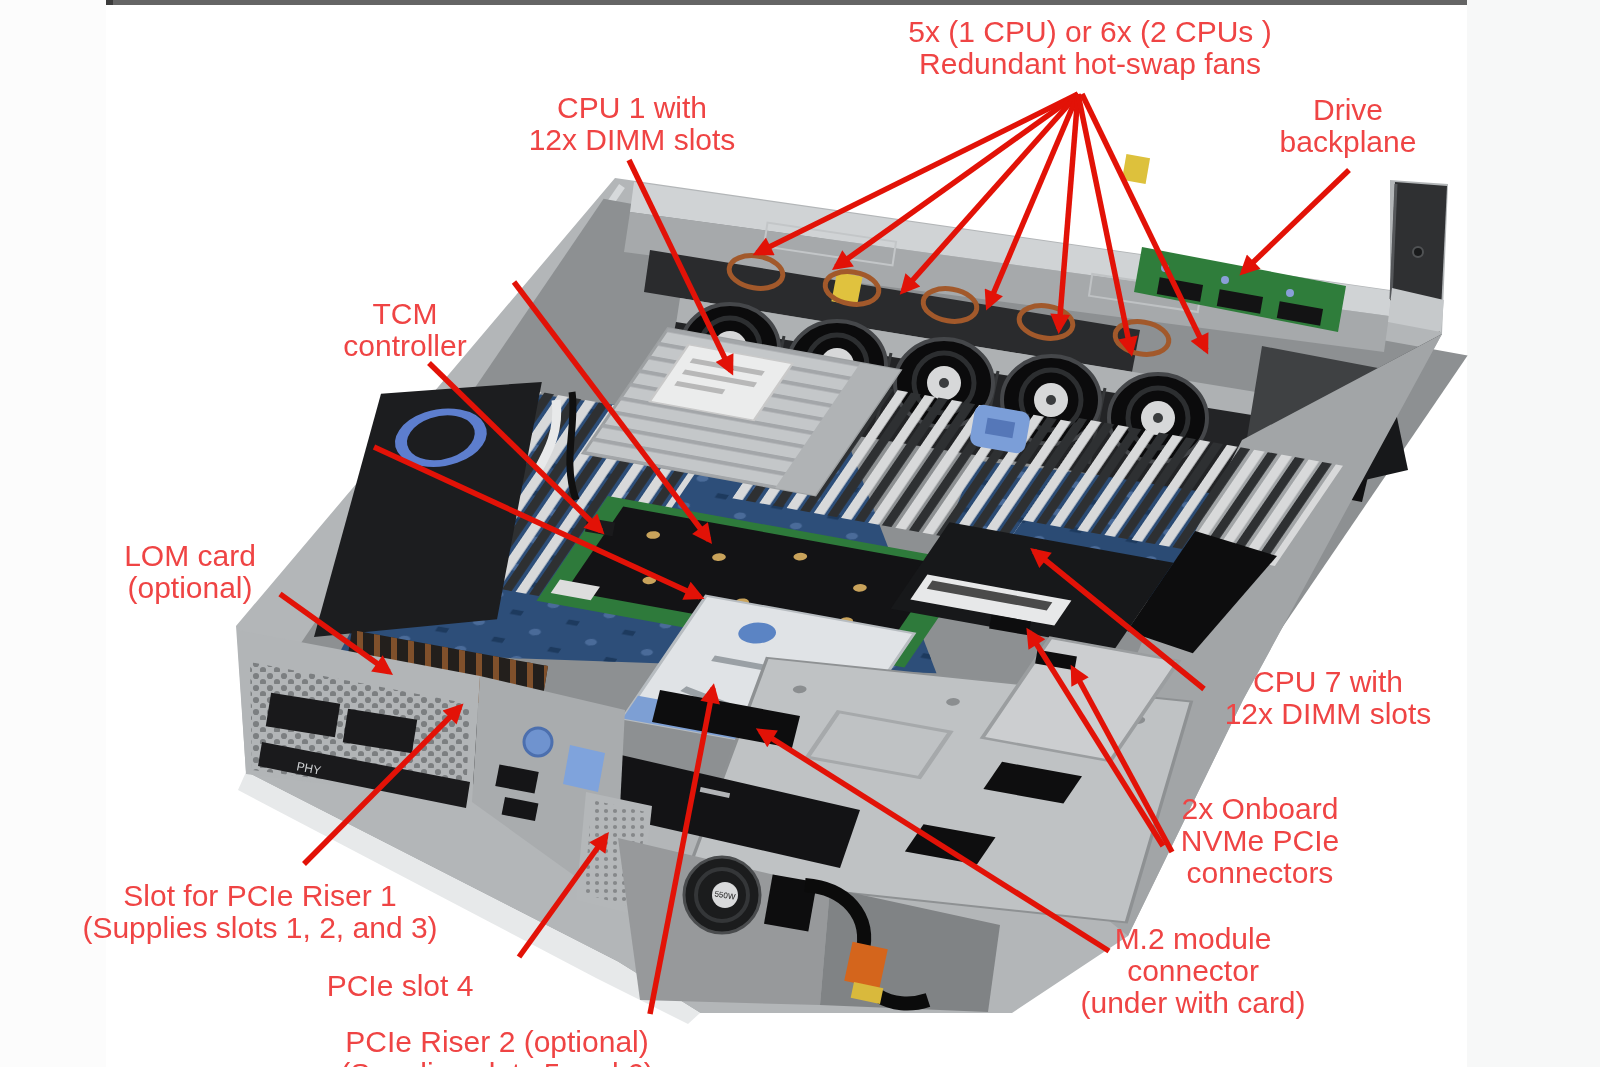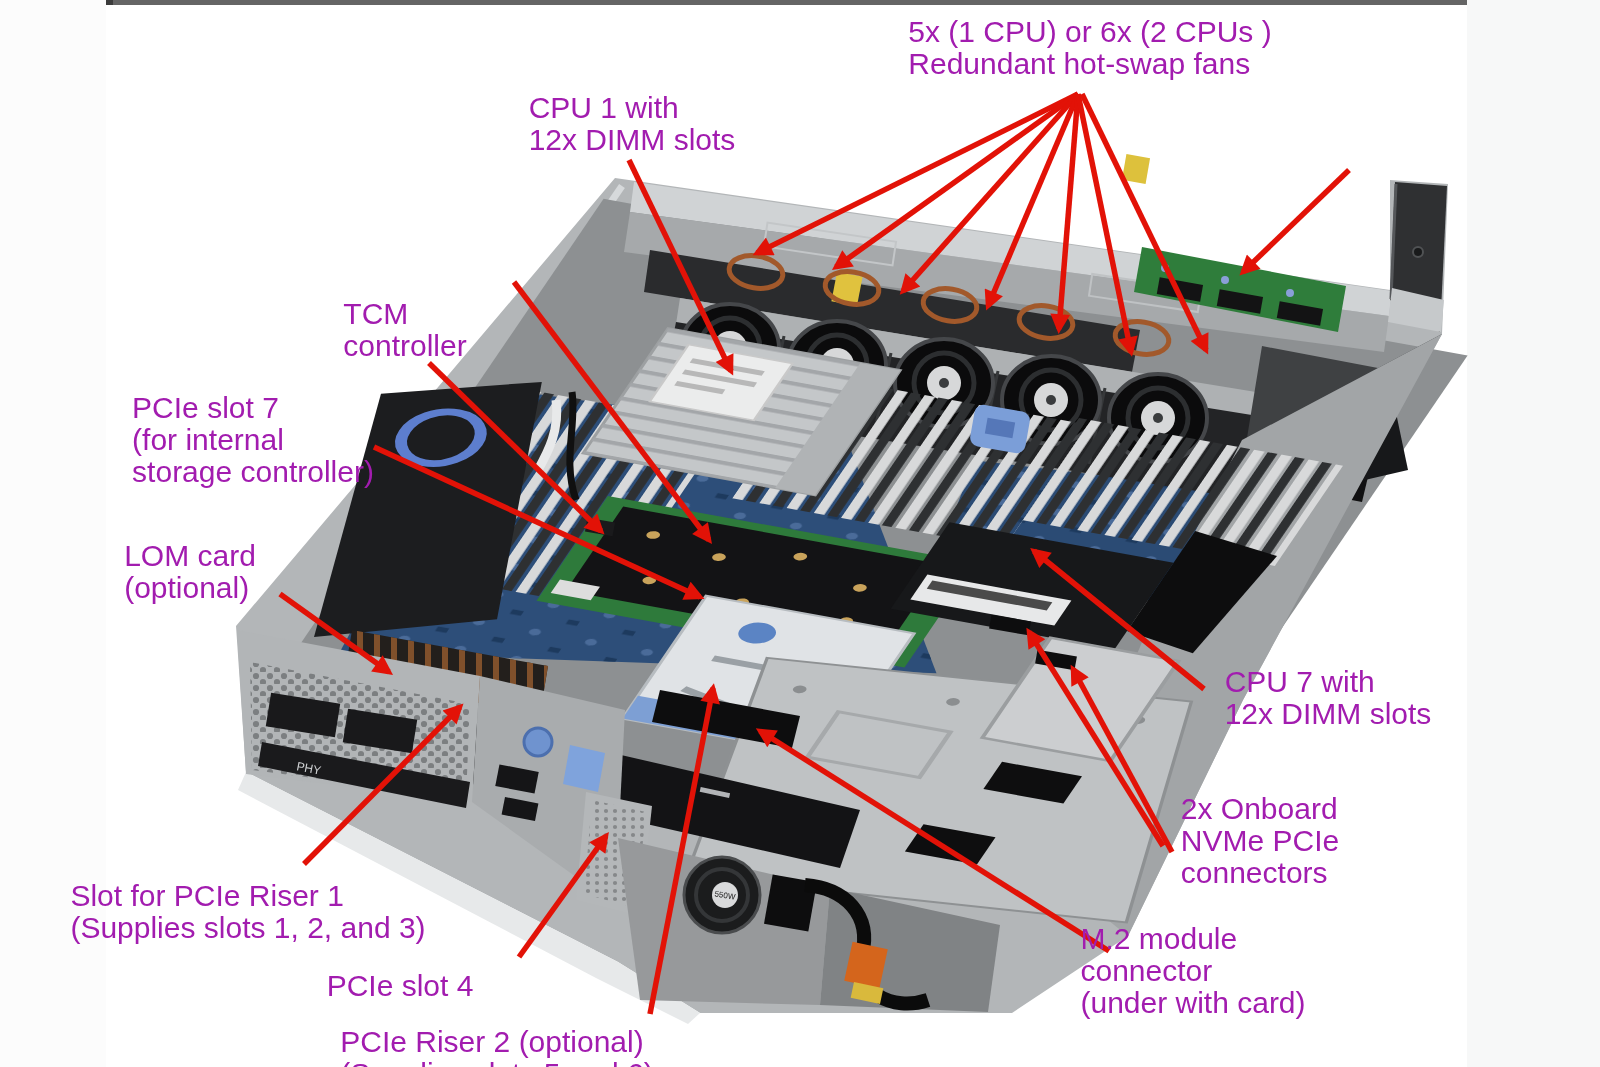--- a/index.html
+++ b/index.html
@@ -4,22 +4,22 @@
 <style>
   html,body{margin:0;padding:0;background:#ffffff;}
   #stage{position:relative;width:1600px;height:1067px;overflow:hidden;background:#ffffff;
          font-family:"Liberation Sans", sans-serif;}
   .strip{position:absolute;top:0;bottom:0;}
   #left-strip{left:0;width:106px;background:#fcfcfc;}
   #right-strip{left:1467px;right:0;background:#f7f8f8;}
   #top-bar{position:absolute;left:106px;top:0;width:1361px;height:5px;background:#656565;}
   #top-bar::before{content:"";position:absolute;left:0;top:0;width:7px;height:5px;background:#3c3c3c;}
   svg.art{position:absolute;left:0;top:0;}
-  .lbl{position:absolute;font-size:30px;line-height:32px;color:#a21caf;
-       white-space:pre-line;text-align:left;transform:translateX(-50%);}
+  .lbl{position:absolute;font-size:30px;line-height:32px;color:#ef4444;
+       white-space:pre-line;text-align:center;transform:translateX(-50%);}
 </style>
 </head>
 <body>
 
 <div id="stage">
   <div id="left-strip" class="strip"></div>
   <div id="right-strip" class="strip"></div>
   <div id="top-bar"></div>
 
   <svg class="art" width="1600" height="1067" viewBox="0 0 1600 1067">
@@ -293,33 +293,32 @@
       <line x1="1163" y1="846" x2="1029" y2="632" marker-end="url(#ah)" stroke="#e21207"></line>
       <line x1="1172" y1="852" x2="1073" y2="669" marker-end="url(#ah)" stroke="#e21207"></line>
       <line x1="1204" y1="689" x2="1034" y2="551" marker-end="url(#ah)" stroke="#e21207"></line>
     </g>
   </svg>
 
   <div class="lbl" style="left:1090px;top:16px">5x (1 CPU) or 6x (2 CPUs )
 Redundant hot-swap fans</div>
   <div class="lbl" style="left:632px;top:92px">CPU 1 with
 12x DIMM slots</div>
+  <div class="lbl" style="left:1348px;top:94px">Drive
+backplane</div>
   <div class="lbl" style="left:405px;top:298px">TCM
 controller</div>
-  <div class="lbl" style="left:253px;top:392px">PCIe slot 7
-(for internal
-storage controller)</div>
   <div class="lbl" style="left:190px;top:540px">LOM card
 (optional)</div>
   <div class="lbl" style="left:1328px;top:666px">CPU 7 with
 12x DIMM  slots</div>
   <div class="lbl" style="left:1260px;top:793px">2x Onboard
 NVMe PCIe
 connectors</div>
   <div class="lbl" style="left:1193px;top:923px">M.2 module
 connector
 (under with card)</div>
-  <div class="lbl" style="left:248px;top:880px">Slot for PCIe Riser 1
+  <div class="lbl" style="left:260px;top:880px">Slot for PCIe Riser 1
 (Supplies slots 1, 2, and 3)</div>
   <div class="lbl" style="left:400px;top:970px">PCIe slot 4</div>
   <div class="lbl" style="left:497px;top:1026px">PCIe Riser 2 (optional)
 (Supplies slots 5 and 6)</div>
 </div>
 
 </body></html>

